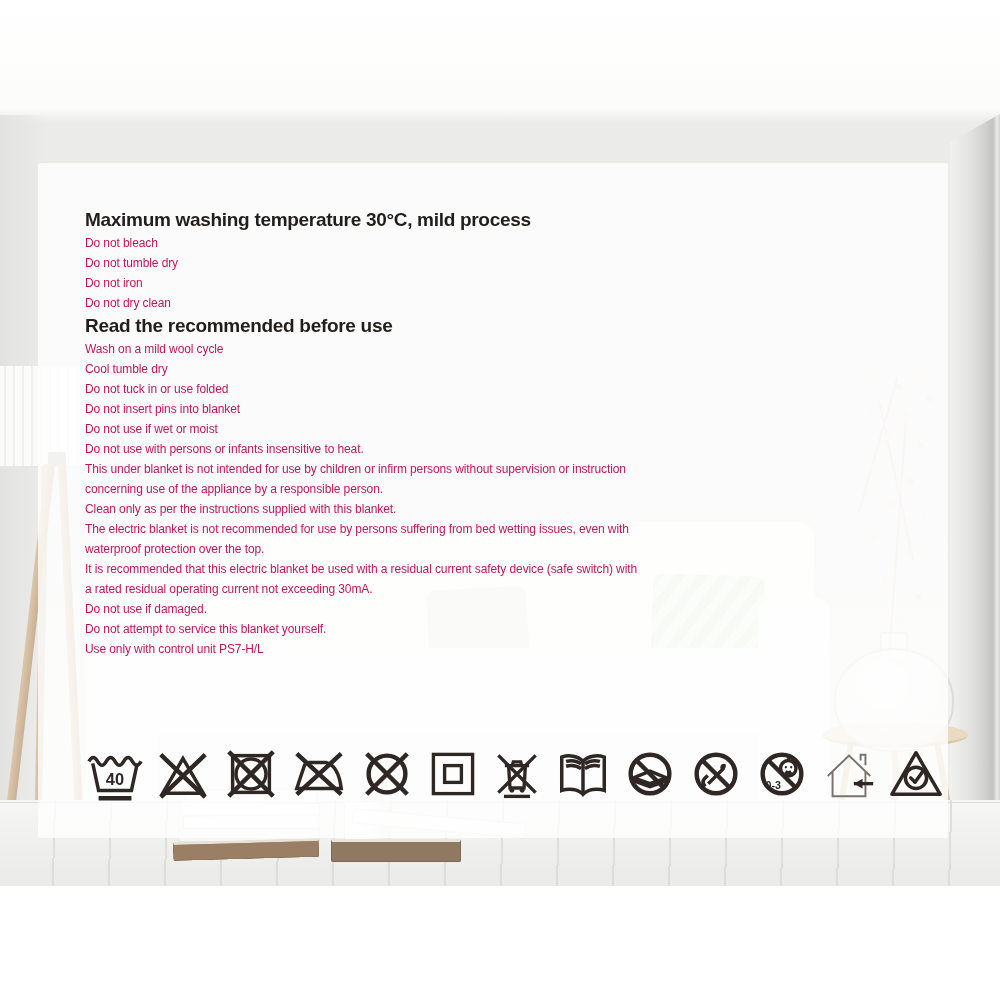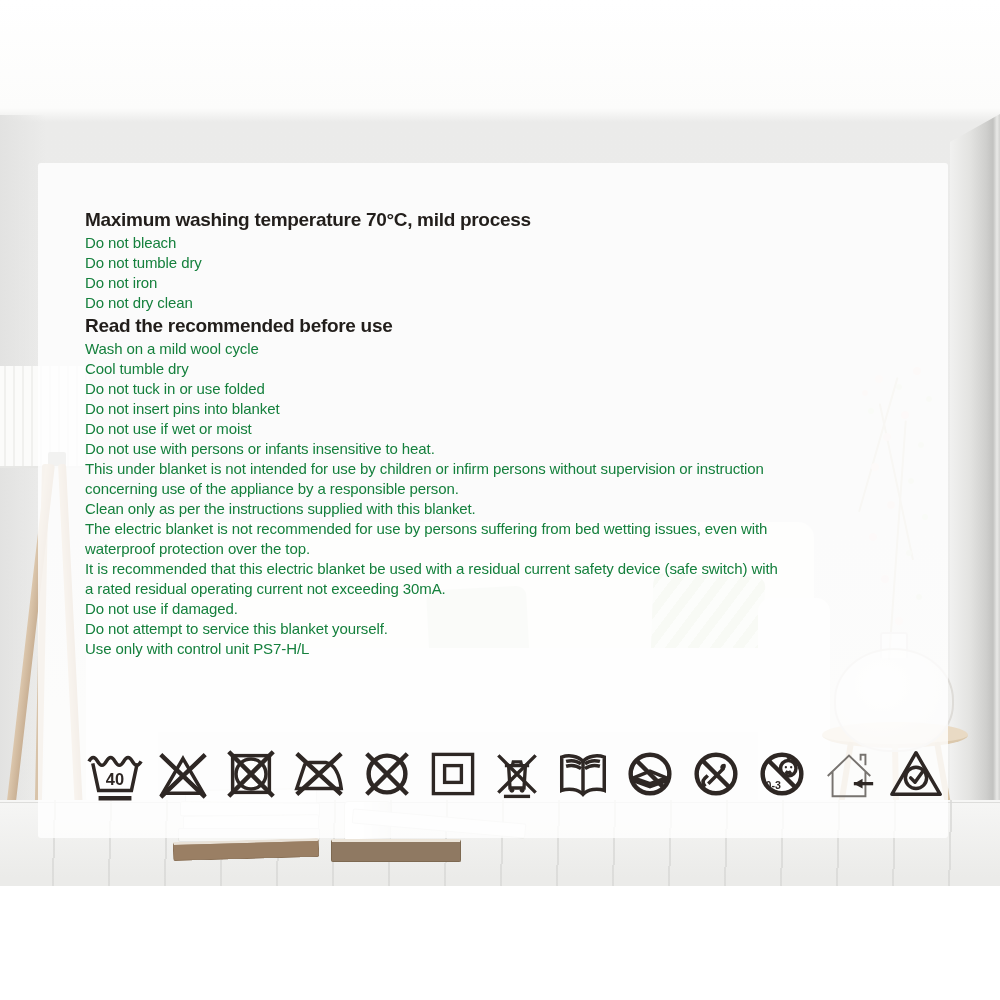--- a/index.html
+++ b/index.html
@@ -75,21 +75,21 @@
   .board{left:352px;top:816px;width:172px;height:13px;transform:rotate(5deg);background:#fafaf9;border-color:#e3e3e1;}
   .mug{position:absolute;left:344px;top:801px;width:45px;height:45px;border:1px solid #e3e3e1;
     background:linear-gradient(90deg,#ffffff 30%,#ebebe9);border-radius:4px 4px 10px 10px;}
   
   .panel{position:absolute;left:38px;top:163px;width:910px;height:675px;
     background:rgba(255,255,255,0.8);border-radius:3px;}
   .panel-inner{padding:44px 36px 0 47px;}
   h2.hd{font-size:19px;line-height:26px;font-weight:bold;margin:0;letter-spacing:-0.3px;color:#221e1b;}
   .hd1{margin-bottom:12px;}
   .hd2{margin-top:22px;margin-bottom:10px;}
-  .lines{font-size:15px;line-height:20px;margin:0;white-space:pre-line;letter-spacing:-0.1px;color:#15803d;}
+  .lines{font-size:12px;line-height:20px;margin:0;white-space:pre-line;letter-spacing:-0.1px;color:#be185d;}
   .icons-row{position:absolute;left:47px;top:582px;width:860px;display:flex;gap:8px;align-items:flex-end;}
   .icons-row svg{display:block;flex:0 0 auto;}
   .icons-row .st{stroke:#2e2724;fill:none;stroke-width:3.6;}
   .icons-row .thick{stroke-width:4.6;}
   .icons-row .fillme{fill:#2e2724;stroke:none;}
   .icons-row text{font-family:"Liberation Sans","DejaVu Sans",sans-serif;font-weight:bold;fill:#2e2724;}
 </style>
 </head>
 <body>
 
@@ -136,21 +136,21 @@
     <div class="slab bk3"></div>
     <div class="slab bk4"></div>
     <div class="slab bk-brown"></div>
     <div class="mug"></div>
     <div class="slab bk-dark"></div>
     <div class="slab board"></div>
   </div>
 
   <div class="panel">
     <div class="panel-inner">
-      <h2 class="hd hd1">Maximum washing temperature 70°C, mild process</h2>
+      <h2 class="hd hd1">Maximum washing temperature 30°C, mild process</h2>
       <p class="lines">Do not bleach
 Do not tumble dry
 Do not iron
 Do not dry clean</p>
       <h2 class="hd hd2">Read the recommended before use</h2>
       <p class="lines">Wash on a mild wool cycle
 Cool tumble dry
 Do not tuck in or use folded
 Do not insert pins into blanket
 Do not use if wet or moist

